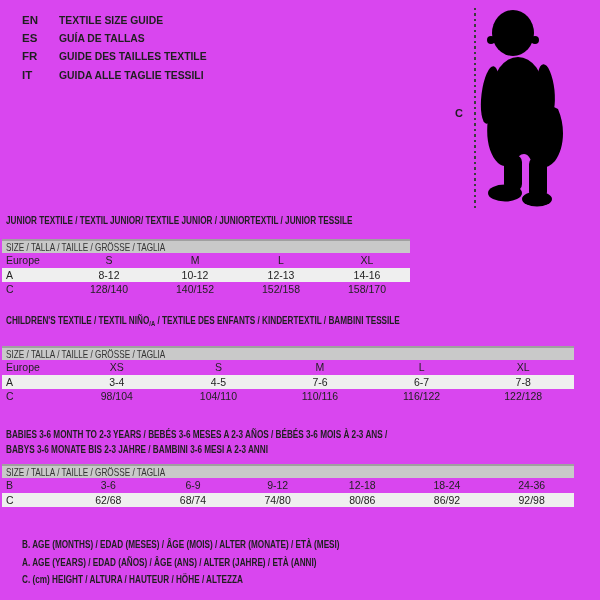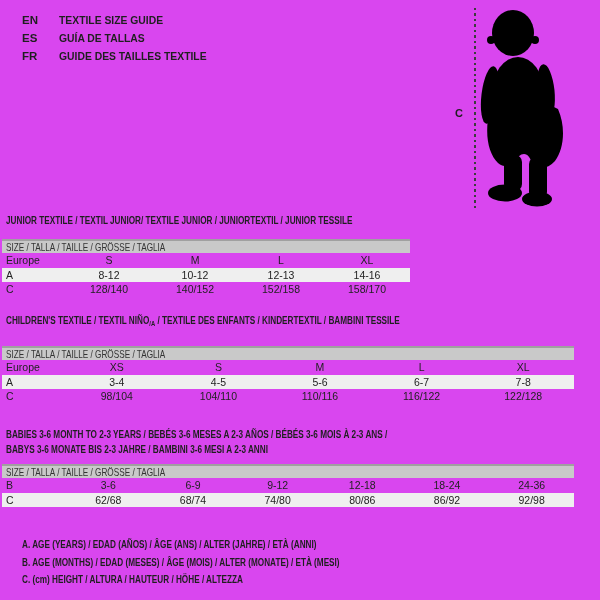--- a/index.html
+++ b/index.html
@@ -61,20 +61,24 @@
       <span class="lang-code">EN</span>
       <span class="cond-sm">TEXTILE SIZE GUIDE</span>
     </div>
     <div class="lang-row">
       <span class="lang-code">ES</span>
       <span class="cond-sm">GUÍA DE TALLAS</span>
     </div>
     <div class="lang-row">
       <span class="lang-code">FR</span>
       <span class="cond-sm">GUIDE DES TAILLES TEXTILE</span>
+    </div>
+    <div class="lang-row">
+      <span class="lang-code">IT</span>
+      <span class="cond-sm">GUIDA ALLE TAGLIE TESSILI</span>
     </div>
   </div>
 
   <div class="fig-line"></div>
   <div class="fig-c">C</div>
   <svg class="fig-baby" viewBox="0 0 90 200" xmlns="http://www.w3.org/2000/svg" aria-hidden="true">
     <g fill="#000000">
       <ellipse cx="33" cy="26" rx="21" ry="23"></ellipse>
       <circle cx="11" cy="33" r="4"></circle>
       <circle cx="55" cy="33" r="4"></circle>
@@ -154,21 +158,21 @@
         <td class="val">XS</td>
         <td class="val">S</td>
         <td class="val">M</td>
         <td class="val">L</td>
         <td class="val">XL</td>
       </tr>
       <tr class="shaded">
         <td class="lbl">A</td>
         <td class="val">3-4</td>
         <td class="val">4-5</td>
-        <td class="val">5-6</td>
+        <td class="val">7-6</td>
         <td class="val">6-7</td>
         <td class="val">7-8</td>
       </tr>
       <tr>
         <td class="lbl">C</td>
         <td class="val">98/104</td>
         <td class="val">104/110</td>
         <td class="val">110/116</td>
         <td class="val">116/122</td>
         <td class="val">122/128</td>
@@ -212,18 +216,18 @@
         <td class="val">74/80</td>
         <td class="val">80/86</td>
         <td class="val">86/92</td>
         <td class="val">92/98</td>
       </tr>
     </tbody>
       </table>
   </div>
 
   <div class="legend">
+    <div><span class="cond">B. AGE (MONTHS) / EDAD (MESES) / ÂGE (MOIS) / ALTER (MONATE) / ETÀ (MESI)</span></div>
     <div><span class="cond">A. AGE (YEARS) / EDAD (AÑOS) / ÂGE (ANS) / ALTER (JAHRE) / ETÀ (ANNI)</span></div>
-    <div><span class="cond">B. AGE (MONTHS) / EDAD (MESES) / ÂGE (MOIS) / ALTER (MONATE) / ETÀ (MESI)</span></div>
     <div><span class="cond">C. (cm) HEIGHT / ALTURA / HAUTEUR / HÖHE / ALTEZZA</span></div>
   </div>
 
 </div>
 
 </body></html>

